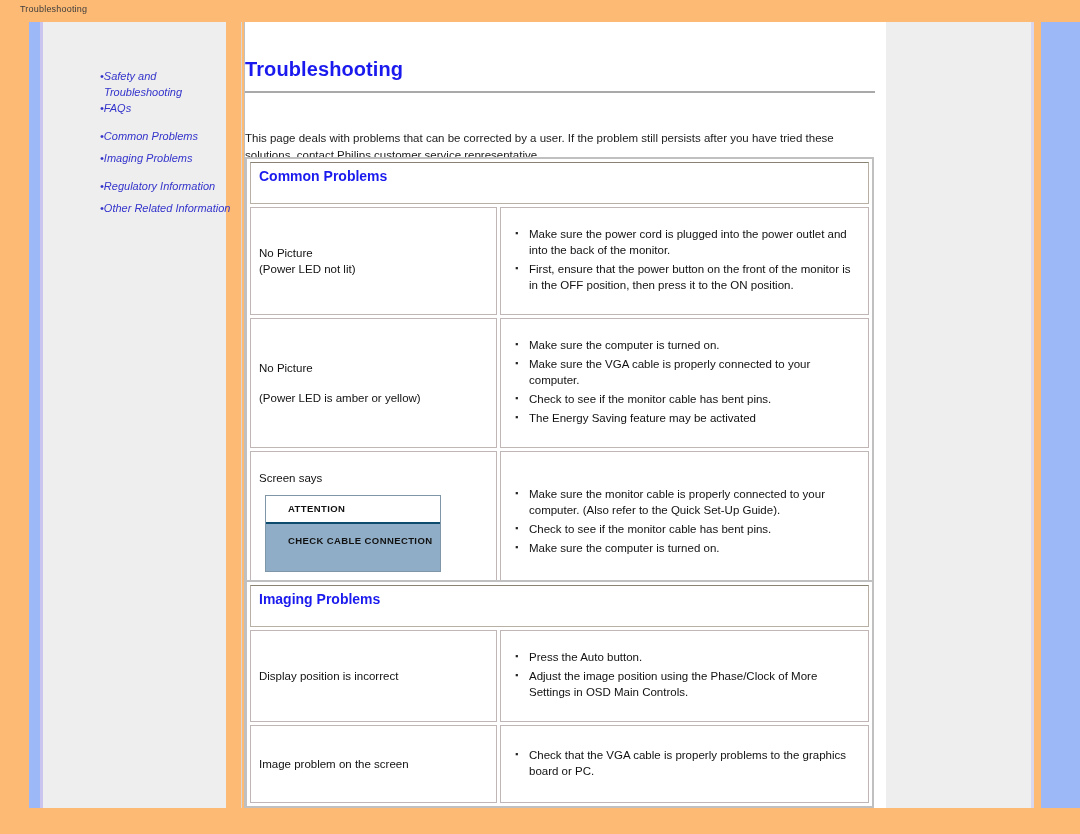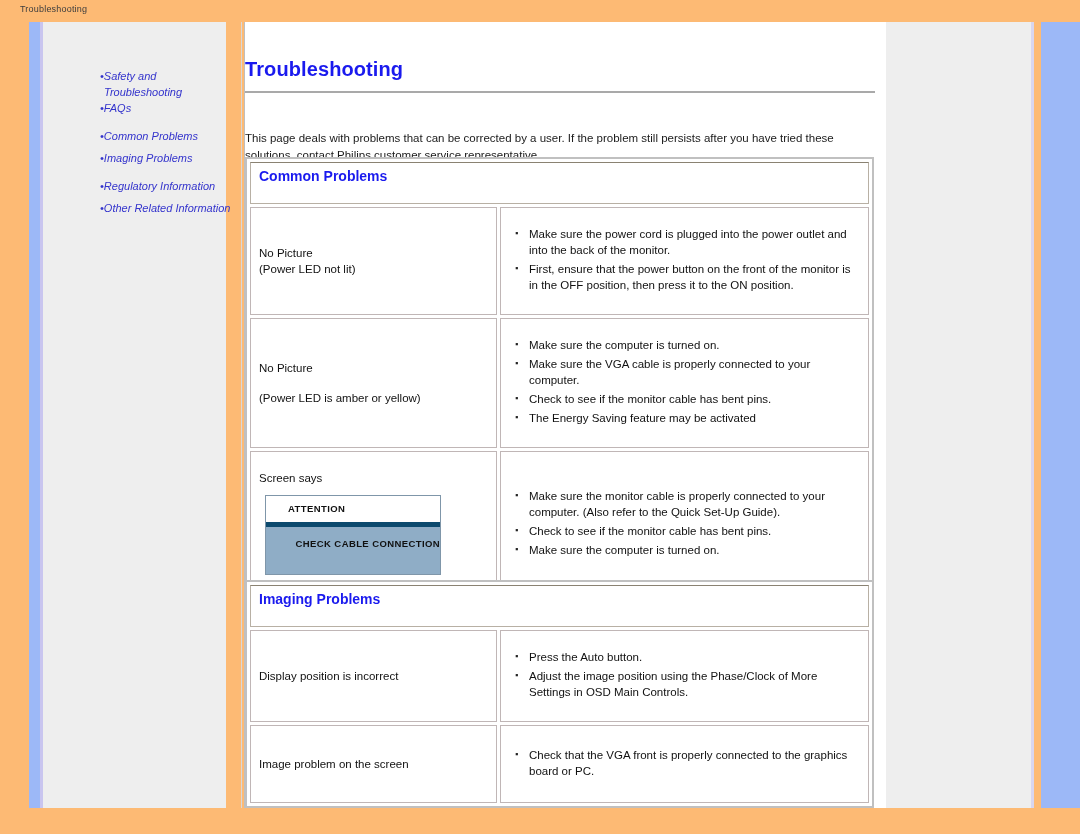--- a/index.html
+++ b/index.html
@@ -211,35 +211,34 @@
 
   
   .osd {
     width: 176px;
     margin: 9px 0 3px 6px;
     border: 1px solid #7f96a9;
     background: #8fadc6;
   }
   .osd-title {
     background: #ffffff;
-    border-bottom: 5px solid #0c4a6e;
+    border-bottom: 2px solid #0c4a6e;
     font-size: 9.5px;
     font-weight: bold;
     letter-spacing: .4px;
     color: #111;
     padding: 5px 0 5px 22px;
   }
   .osd-body {
     height: 47px;
     font-size: 9.5px;
     font-weight: bold;
     letter-spacing: .4px;
     color: #111;
     padding: 9px 0 0 22px;
-    text-align: right;
   }
 </style>
 </head>
 <body>
 
 <div class="page">
 
   <div class="print-header">Troubleshooting</div>
 
   <div class="left-blue-bar"></div>
@@ -366,21 +365,21 @@
               <li>Adjust the image position using the Phase/Clock of More Settings in OSD Main Controls.</li>
             </ul>
           </td>
         </tr>
         <tr>
           <td class="cell-prob">
             <div>Image problem on the screen</div>
           </td>
           <td>
             <ul class="checks">
-              <li>Check that the VGA front is properly connected to the graphics board or PC.</li>
+              <li>Check that the VGA cable is properly problems to the graphics board or PC.</li>
             </ul>
           </td>
         </tr>
       </tbody>
         </table>
     </div>
 
   </main>
 
 

